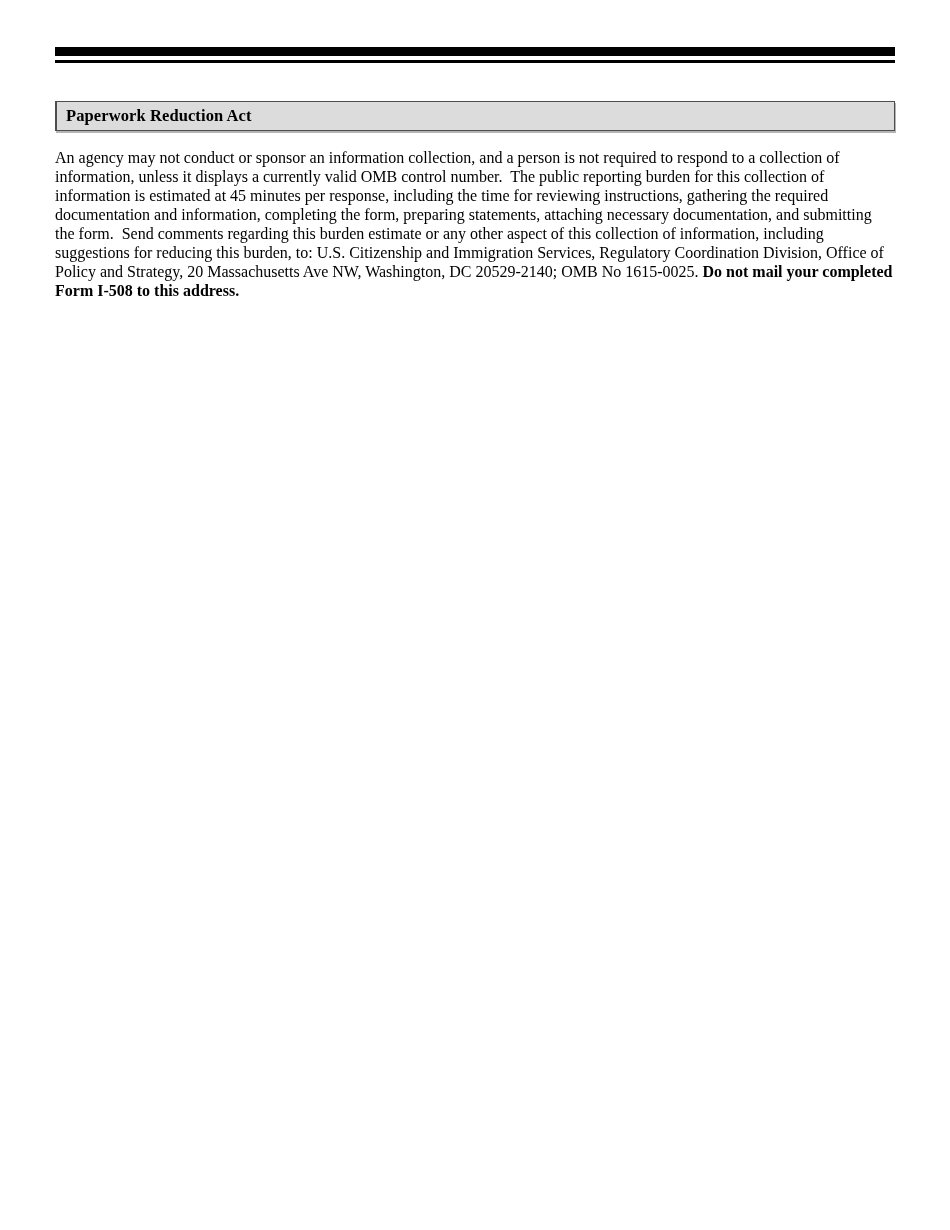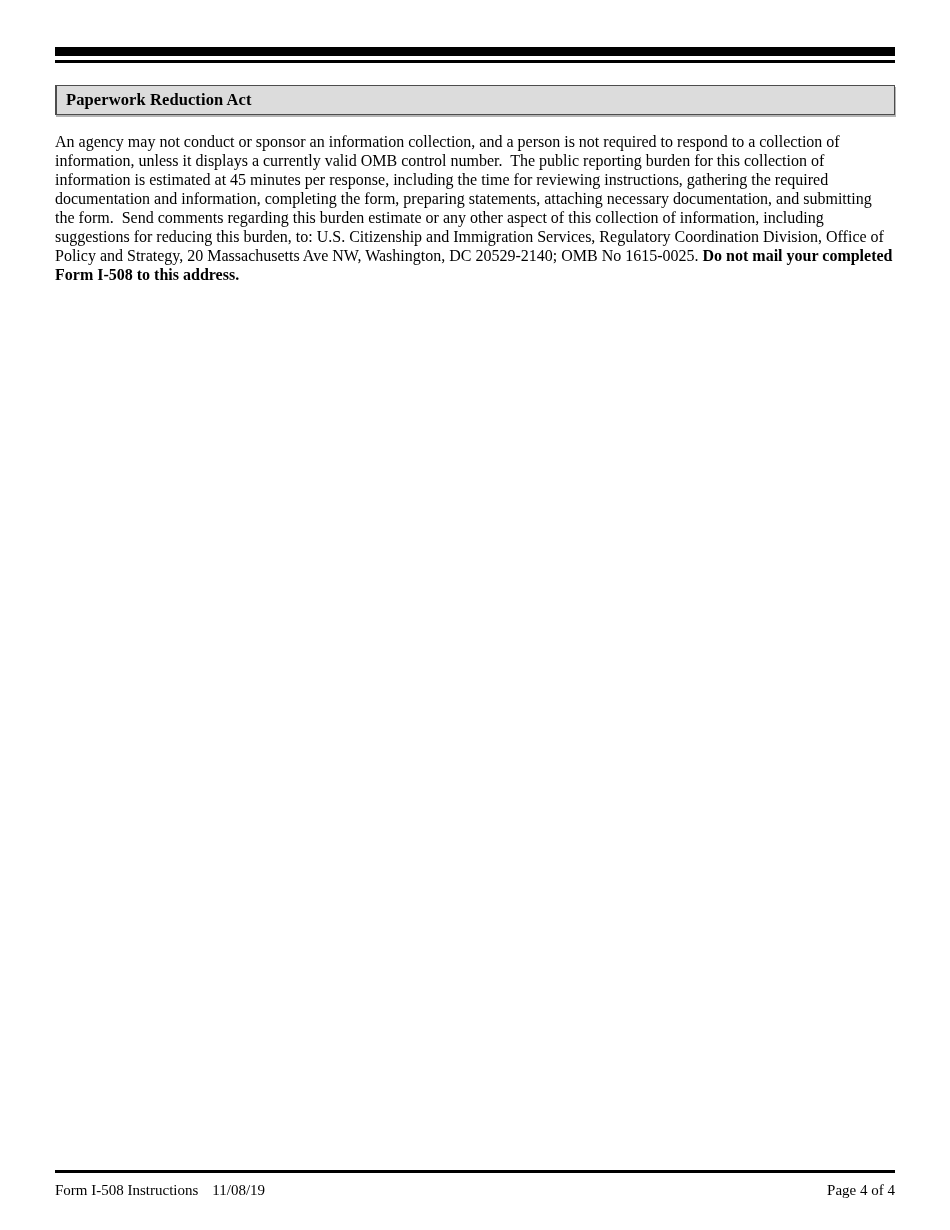--- a/index.html
+++ b/index.html
@@ -29,21 +29,21 @@
     height: 9px;
     background: #000000;
   }
   .rule-thin {
     margin-top: 4px;
     height: 3px;
     background: #000000;
   }
   
   .section-header {
-    margin-top: 22px;
+    margin-top: 38px;
     height: 30px;
     background: #dcdcdc;
     border: 1px solid #4d4d4d;
     border-left-width: 2px;
     box-shadow: 1px 2px 0 rgba(120,120,120,0.55);
     display: flex;
     align-items: center;
     padding-left: 9px;
   }
   .section-header-title {
@@ -91,22 +91,13 @@
     </div>
 
     <div class="section-header">
       <span class="section-header-title">Paperwork Reduction Act</span>
     </div>
 
     <p class="body-paragraph"><span>An agency may not conduct or sponsor an information collection, and a person is not required to respond to a collection of information, unless it displays a currently valid OMB control number.  The public reporting burden for this collection of information is estimated at 45 minutes per response, including the time for reviewing instructions, gathering the required documentation and information, completing the form, preparing statements, attaching necessary documentation, and submitting the form.  Send comments regarding this burden estimate or any other aspect of this collection of information, including suggestions for reducing this burden, to: U.S. Citizenship and Immigration Services, Regulatory Coordination Division, Office of Policy and Strategy, 20 Massachusetts Ave NW, Washington, DC 20529-2140; OMB No 1615-0025. </span><span class="bold-note">Do not mail your completed Form I-508 to this address.</span></p>
 
   </div>
 
-  <div class="footer">
-    <div class="footer-rule"></div>
-    <div class="footer-row">
-      <span class="footer-left">
-        <span>Form I-508 Instructions</span><span class="edition-date">11/08/19</span>
-      </span>
-      <span>Page 4 of 4</span>
-    </div>
-  </div>
 </div>
 
 </body></html>

